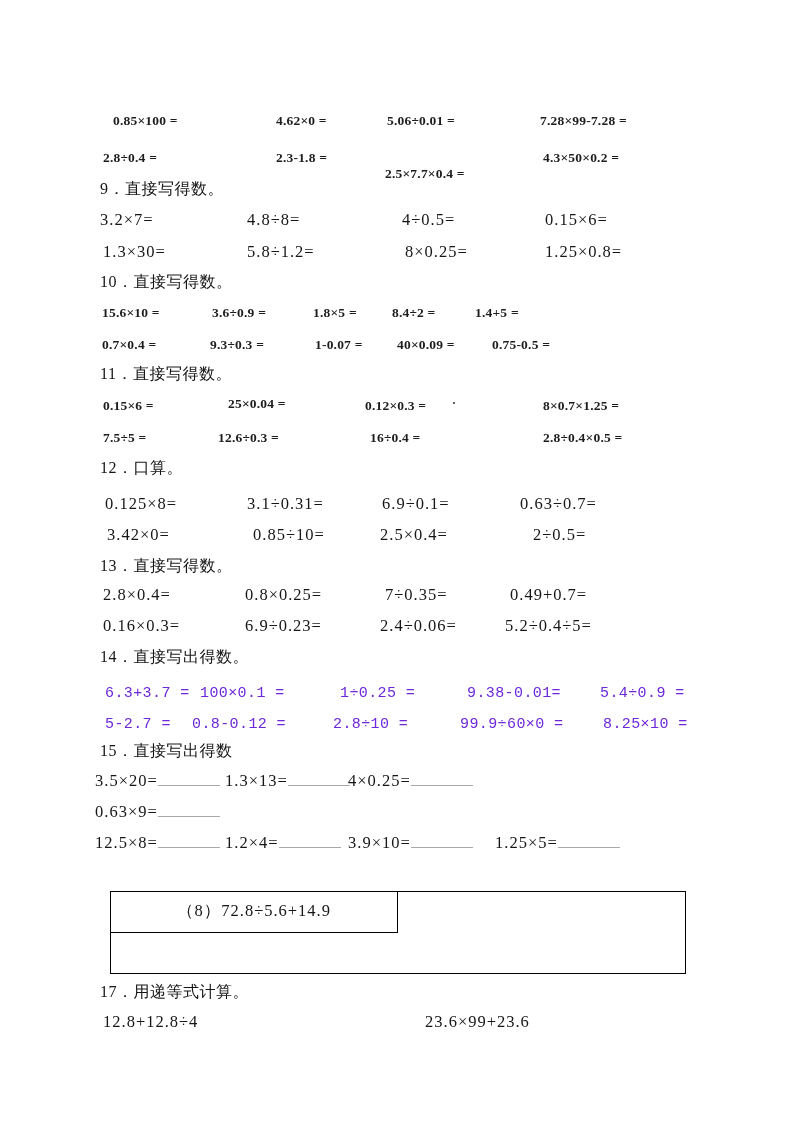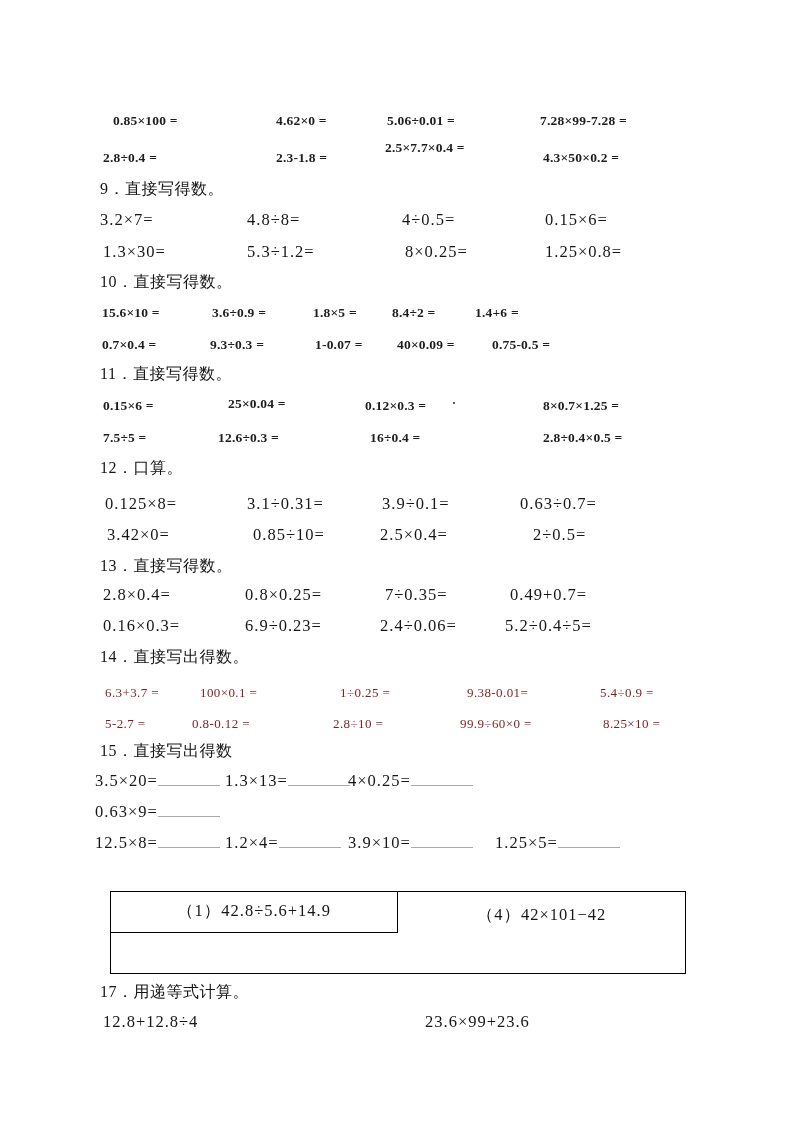--- a/index.html
+++ b/index.html
@@ -5,21 +5,21 @@
   html,body{margin:0;padding:0;background:#ffffff;}
   .page{
     position:relative;width:793px;height:1122px;background:#ffffff;
     font-family:"Liberation Serif","DejaVu Serif",serif;color:#141414;
     overflow:hidden;margin:17px auto;
   }
   .hd{position:absolute;white-space:nowrap;font-size:16px;color:#151515;letter-spacing:.5px;}
   .it{position:absolute;white-space:nowrap;}
   .clear{font-size:16.5px;letter-spacing:1px;color:#161616;}
   .boldsec{font-size:13.5px;font-weight:bold;color:#1d1d1d;letter-spacing:.2px;}
-  .graysec{font-size:13px;color:#7f1d1d;letter-spacing:.4px;}
+  .graysec{font-size:15px;color:#6d28d9;letter-spacing:.4px;font-family:Liberation Mono, monospace;}
   .blank{display:inline-block;width:62px;height:15px;border-bottom:1px solid #a9a9a9;vertical-align:baseline;}
   .tbl{
     position:absolute;left:110px;top:874px;width:576px;height:83px;
     border:1.6px solid #000;box-sizing:border-box;
     display:grid;grid-template-columns:1fr 1fr;grid-template-rows:1fr 1fr;
   }
   .cell{box-sizing:border-box;text-align:center;padding-top:8px;font-size:16.5px;letter-spacing:1px;color:#161616;}
   .cell.c1{border-right:1.6px solid #000;border-bottom:1.6px solid #000;}
   .cell.c2{border-bottom:1.6px solid #000;}
   .cell.c3{border-right:1.6px solid #000;padding-top:12px;}
@@ -30,60 +30,60 @@
 <body>
 
 <div class="page">
 
   <span class="it boldsec" style="left:113px;top:96px">0.85×100 =</span>
   <span class="it boldsec" style="left:276px;top:96px">4.62×0 =</span>
   <span class="it boldsec" style="left:387px;top:96px">5.06÷0.01 =</span>
   <span class="it boldsec" style="left:540px;top:96px">7.28×99-7.28 =</span>
   <span class="it boldsec" style="left:103px;top:133px">2.8÷0.4 =</span>
   <span class="it boldsec" style="left:276px;top:133px">2.3-1.8 =</span>
-  <span class="it boldsec" style="left:385px;top:123px">2.5×7.7×0.4 =</span>
+  <span class="it boldsec" style="left:385px;top:149px">2.5×7.7×0.4 =</span>
   <span class="it boldsec" style="left:543px;top:133px">4.3×50×0.2 =</span>
 
   <div class="hd" style="left:100px;top:162px">9．直接写得数。</div>
   <span class="it clear" style="left:100px;top:193px">3.2×7=</span>
   <span class="it clear" style="left:247px;top:193px">4.8÷8=</span>
   <span class="it clear" style="left:402px;top:193px">4÷0.5=</span>
   <span class="it clear" style="left:545px;top:193px">0.15×6=</span>
   <span class="it clear" style="left:103px;top:225px">1.3×30=</span>
-  <span class="it clear" style="left:247px;top:225px">5.3÷1.2=</span>
+  <span class="it clear" style="left:247px;top:225px">5.8÷1.2=</span>
   <span class="it clear" style="left:405px;top:225px">8×0.25=</span>
   <span class="it clear" style="left:545px;top:225px">1.25×0.8=</span>
 
   <div class="hd" style="left:100px;top:255px">10．直接写得数。</div>
   <span class="it boldsec" style="left:102px;top:288px">15.6×10 =</span>
   <span class="it boldsec" style="left:212px;top:288px">3.6÷0.9 =</span>
   <span class="it boldsec" style="left:313px;top:288px">1.8×5 =</span>
   <span class="it boldsec" style="left:392px;top:288px">8.4÷2 =</span>
-  <span class="it boldsec" style="left:475px;top:288px">1.4+6 =</span>
+  <span class="it boldsec" style="left:475px;top:288px">1.4+5 =</span>
   <span class="it boldsec" style="left:102px;top:320px">0.7×0.4 =</span>
   <span class="it boldsec" style="left:210px;top:320px">9.3÷0.3 =</span>
   <span class="it boldsec" style="left:315px;top:320px">1-0.07 =</span>
   <span class="it boldsec" style="left:397px;top:320px">40×0.09 =</span>
   <span class="it boldsec" style="left:492px;top:320px">0.75-0.5 =</span>
 
   <div class="hd" style="left:100px;top:347px">11．直接写得数。</div>
   <span class="it boldsec" style="left:103px;top:381px">0.15×6 =</span>
   <span class="it boldsec" style="left:228px;top:379px">25×0.04 =</span>
   <span class="it boldsec" style="left:365px;top:381px">0.12×0.3 =</span>
   <span class="it boldsec dot" style="left:452px;top:379px">·</span>
   <span class="it boldsec" style="left:543px;top:381px">8×0.7×1.25 =</span>
   <span class="it boldsec" style="left:103px;top:413px">7.5÷5 =</span>
   <span class="it boldsec" style="left:218px;top:413px">12.6÷0.3 =</span>
   <span class="it boldsec" style="left:370px;top:413px">16÷0.4 =</span>
   <span class="it boldsec" style="left:543px;top:413px">2.8÷0.4×0.5 =</span>
 
   <div class="hd" style="left:100px;top:441px">12．口算。</div>
   <span class="it clear" style="left:105px;top:477px">0.125×8=</span>
   <span class="it clear" style="left:247px;top:477px">3.1÷0.31=</span>
-  <span class="it clear" style="left:382px;top:477px">3.9÷0.1=</span>
+  <span class="it clear" style="left:382px;top:477px">6.9÷0.1=</span>
   <span class="it clear" style="left:520px;top:477px">0.63÷0.7=</span>
   <span class="it clear" style="left:107px;top:508px">3.42×0=</span>
   <span class="it clear" style="left:253px;top:508px">0.85÷10=</span>
   <span class="it clear" style="left:380px;top:508px">2.5×0.4=</span>
   <span class="it clear" style="left:533px;top:508px">2÷0.5=</span>
 
   <div class="hd" style="left:100px;top:539px">13．直接写得数。</div>
   <span class="it clear" style="left:103px;top:568px">2.8×0.4=</span>
   <span class="it clear" style="left:245px;top:568px">0.8×0.25=</span>
   <span class="it clear" style="left:385px;top:568px">7÷0.35=</span>
@@ -109,21 +109,20 @@
   <span class="it clear" style="left:95px;top:753px"><span>3.5×20=</span><span class="blank"></span></span>
   <span class="it clear" style="left:225px;top:753px"><span>1.3×13=</span><span class="blank"></span></span>
   <span class="it clear" style="left:348px;top:753px"><span>4×0.25=</span><span class="blank"></span></span>
   <span class="it clear" style="left:95px;top:784px"><span>0.63×9=</span><span class="blank"></span></span>
   <span class="it clear" style="left:95px;top:815px"><span>12.5×8=</span><span class="blank"></span></span>
   <span class="it clear" style="left:225px;top:815px"><span>1.2×4=</span><span class="blank"></span></span>
   <span class="it clear" style="left:348px;top:815px"><span>3.9×10=</span><span class="blank"></span></span>
   <span class="it clear" style="left:495px;top:815px"><span>1.25×5=</span><span class="blank"></span></span>
 
   <div class="tbl">
-    <div class="cell c1">（1）42.8÷5.6+14.9</div>
-    <div class="cell c4">（4）42×101−42</div>
+    <div class="cell c1">（8）72.8÷5.6+14.9</div>
   </div>
 
   <div class="hd" style="left:100px;top:965px">17．用递等式计算。</div>
   <span class="it clear" style="left:103px;top:995px">12.8+12.8÷4</span>
   <span class="it clear" style="left:425px;top:995px">23.6×99+23.6</span>
 
 </div>
 
 </body></html>

